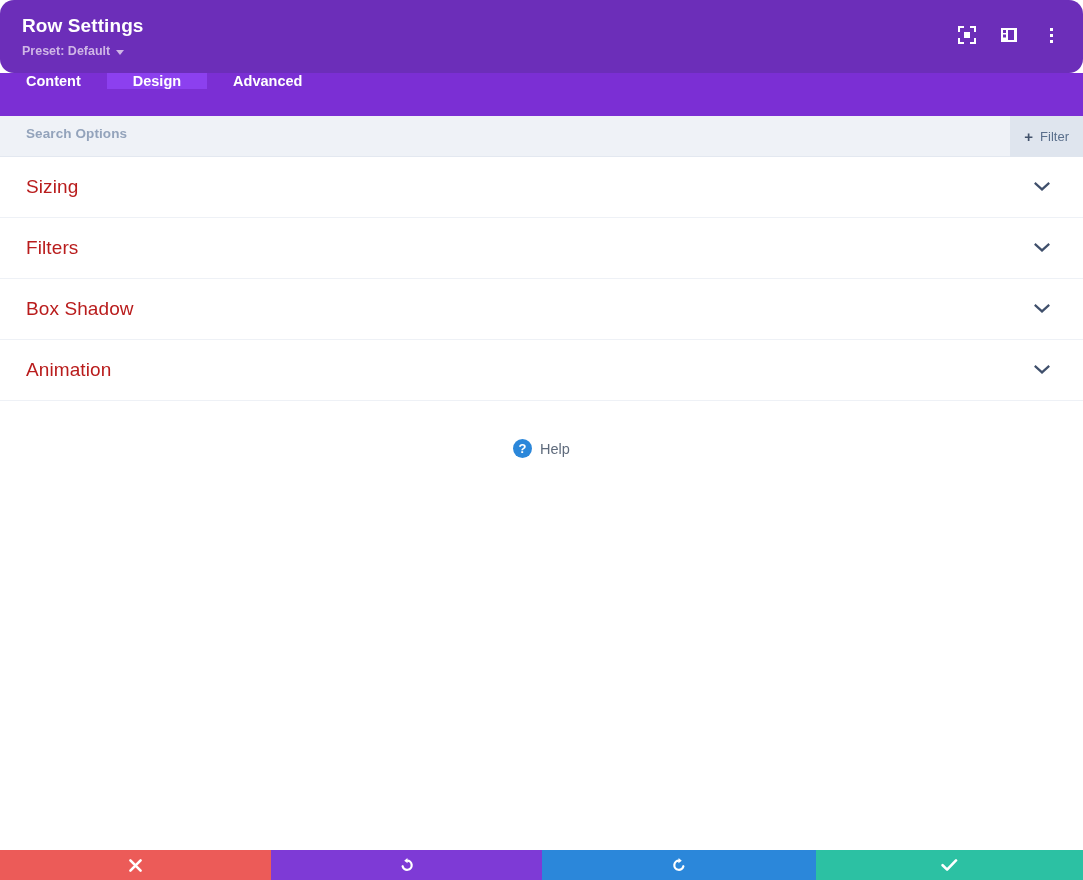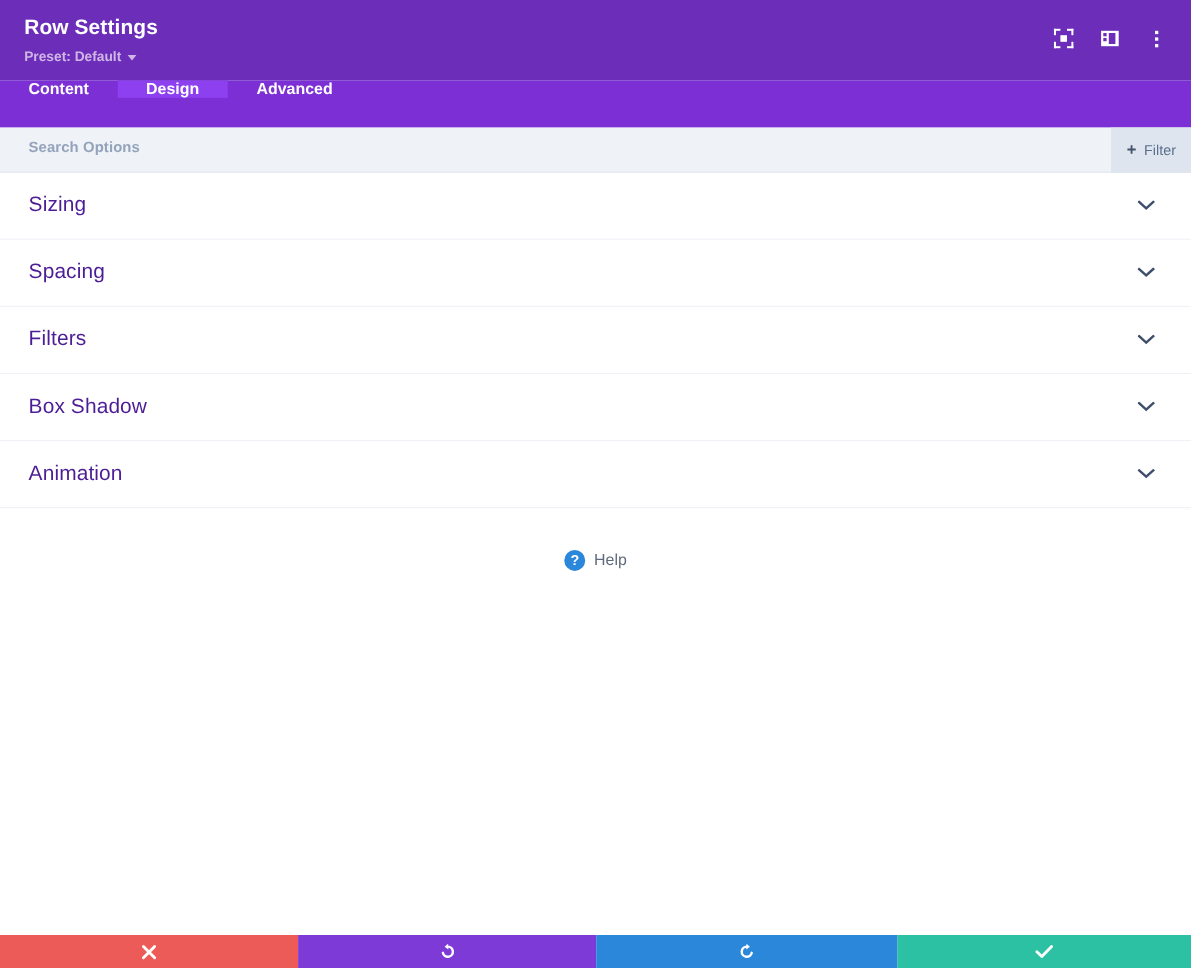--- a/index.html
+++ b/index.html
@@ -12,20 +12,21 @@
   #app { position:relative; width:1083px; height:880px; background:#fff; }
 
   
   .header {
     position:relative;
     height:73px;
     background:#6c2eb9;
     display:flex;
     align-items:flex-start;
     padding:14px 16px 0 22px;
+    border-radius:14px;
   }
   .header-titles { flex:1; }
   .header-title {
     color:#ffffff;
     font-size:19px;
     font-weight:bold;
     letter-spacing:.1px;
     line-height:24px;
   }
   .header-preset {
@@ -129,21 +130,21 @@
     border-bottom:1px solid #eef1f6;
     display:flex;
     align-items:center;
     padding:0 26px;
     cursor:pointer;
     background:#fff;
   }
   .section-title {
     flex:1;
     font-size:19px;
-    color:#4c1d95;
+    color:#b91c1c;
     font-weight:normal;
     letter-spacing:.1px;
   }
   .chevron {
     width:18px; height:18px;
     display:flex; align-items:center; justify-content:center;
     margin-right:6px;
   }
   .chevron svg { display:block; }
 
@@ -259,28 +260,20 @@
 
     <div class="section-row">
       <span class="section-title">Sizing</span>
       <span class="chevron">
         <svg width="16" height="10" viewBox="0 0 16 10">
             <path d="M1.6 1.6 L8 7.4 L14.4 1.6" stroke="#3f4f6b" stroke-width="2.2" fill="none" stroke-linecap="square"></path>
           </svg>
       </span>
     </div>
 
-    <div class="section-row">
-      <span class="section-title">Spacing</span>
-      <span class="chevron">
-        <svg width="16" height="10" viewBox="0 0 16 10">
-            <path d="M1.6 1.6 L8 7.4 L14.4 1.6" stroke="#3f4f6b" stroke-width="2.2" fill="none" stroke-linecap="square"></path>
-          </svg>
-      </span>
-    </div>
 
 
     <div class="section-row">
       <span class="section-title">Filters</span>
       <span class="chevron">
         <svg width="16" height="10" viewBox="0 0 16 10">
             <path d="M1.6 1.6 L8 7.4 L14.4 1.6" stroke="#3f4f6b" stroke-width="2.2" fill="none" stroke-linecap="square"></path>
           </svg>
       </span>
     </div>

